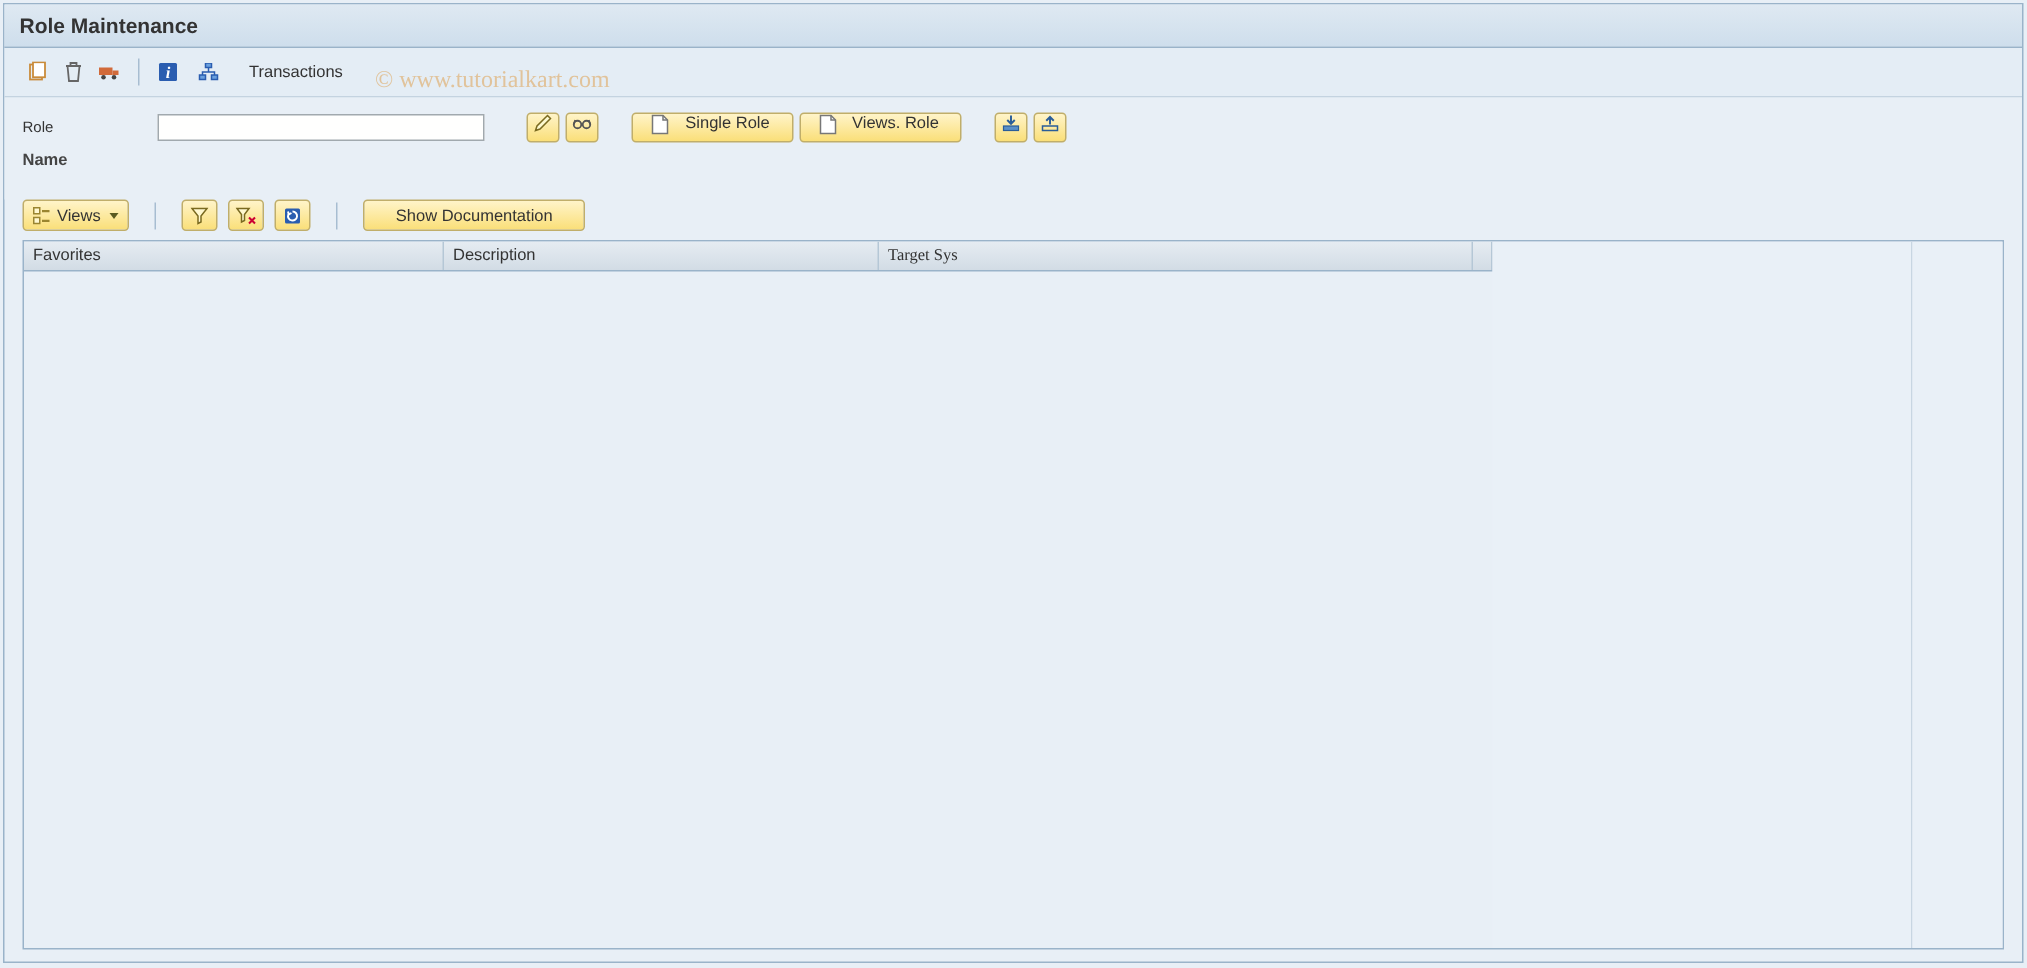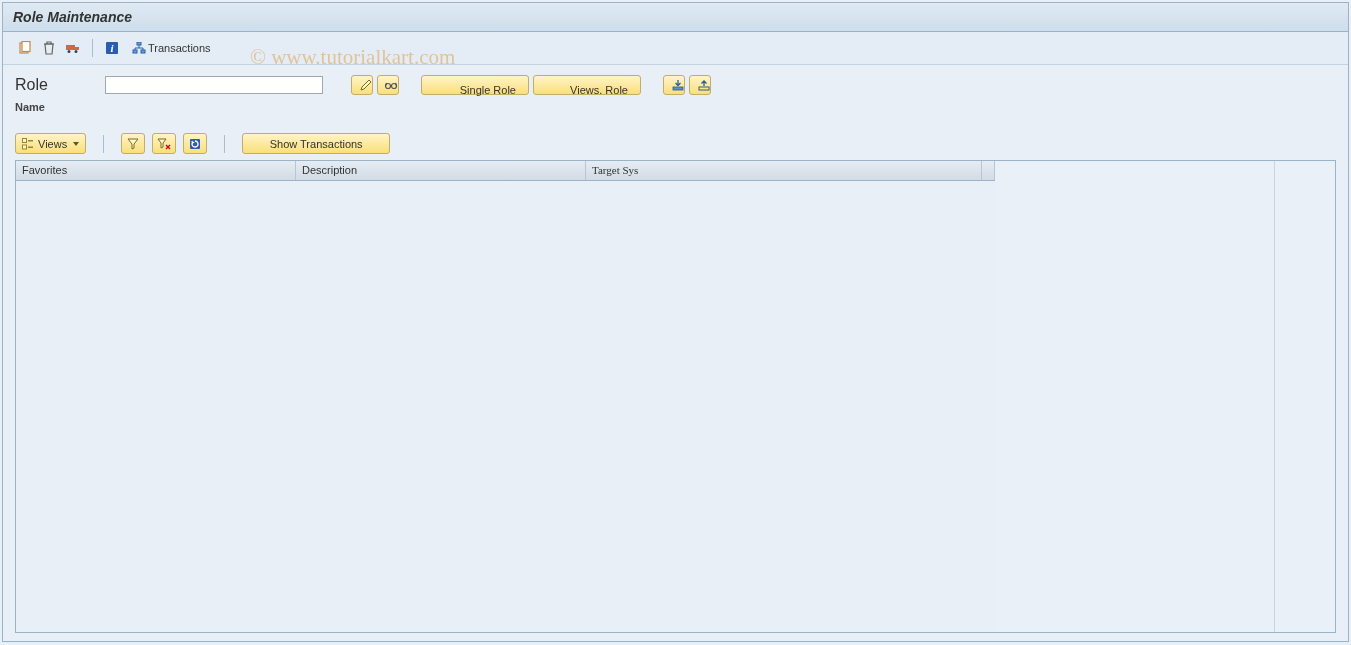--- a/index.html
+++ b/index.html
@@ -21,21 +21,20 @@
     background: #e8eff6;
     display: flex;
     flex-direction: column;
   }
   
   .title-bar {
     background: linear-gradient(#dfe9f2, #cedeec);
     border-bottom: 1px solid #9ab3c9;
     padding: 6px 10px;
     font-weight: bold;
-    font-style: italic;
     font-size: 14px;
     color: #333;
   }
   
   .main-toolbar {
     background: #e4edf5;
     border-bottom: 1px solid #c4d3e0;
     padding: 6px 12px;
     display: flex;
     align-items: center;
@@ -52,63 +51,62 @@
     height: 20px;
     display: flex;
     align-items: center;
     justify-content: center;
     cursor: pointer;
     border-radius: 2px;
   }
   .tb-text-btn {
     display: flex;
     align-items: center;
-    gap: 2px;
+    gap: 20px;
     padding: 2px 6px;
     cursor: pointer;
     font-size: 11px;
     color: #333;
   }
   
   .content {
     padding: 10px 12px 6px 12px;
     background: #e8eff6;
   }
   .form-row {
     display: flex;
     align-items: center;
     gap: 8px;
     margin-bottom: 6px;
   }
   .form-label {
     width: 82px;
-    font-size: 16px;
+    font-size: 10px;
     color: #333;
     flex-shrink: 0;
   }
   .role-input {
     width: 218px;
     height: 18px;
     border: 1px solid #a1a9ae;
     background: #fffffe;
     font-size: 11px;
     padding: 1px 3px;
   }
   .btn-yellow {
     background: linear-gradient(#fff4c9, #fadf79);
     border: 1px solid #c0ae6a;
     border-radius: 3px;
     height: 20px;
     display: inline-flex;
-    align-items: flex-end;
+    align-items: flex-start;
     justify-content: center;
     cursor: pointer;
     font-size: 11px;
     color: #333;
-    flex-direction: column;
   }
   .btn-yellow.icon-only { width: 22px; }
   .btn-yellow.with-text {
     padding: 0 12px;
     min-width: 108px;
     gap: 8px;
     justify-content: flex-start;
   }
   .btn-yellow.with-text .lbl { flex: 1; text-align: center; }
   .btn-group-gap { width: 6px; }
@@ -224,21 +222,21 @@
     transform: translateY(-50%);
     color: #9cb1c3;
     font-size: 10px;
     letter-spacing: 1px;
     writing-mode: vertical-rl;
   }
   .watermark {
     position: absolute;
     top: 45px;
     left: 250px;
-    font-size: 21px;
+    font-size: 16px;
     color: rgba(222,160,80,0.55);
     font-family: Georgia, serif;
     pointer-events: none;
     white-space: nowrap;
   }
   svg { display: block; }
 </style>
 </head>
 <body>
 
@@ -364,21 +362,21 @@
     </div>
     <div class="small-yellow" style="margin-left:-5px">
       <svg width="12" height="12" viewBox="0 0 12 12">
           <rect x="1" y="1" width="10" height="10" rx="1" fill="#2a5db0"></rect>
           <path d="M6 3a3 3 0 1 1-2.8 2" fill="none" stroke="#fff" stroke-width="1.3"></path>
           <path d="M3 3l0.5 2L5.3 4" fill="none" stroke="#fff" stroke-width="1.3"></path>
         </svg>
     </div>
     <div class="toolbar-sep"></div>
     <div class="show-doc-btn">
-      <span>Show Transactions</span>
+      <span>Show Documentation</span>
     </div>
   </div>
 
   <div class="grid-wrap">
     <div class="grid-header">
       <div class="col col-fav">Favorites</div>
       <div class="col col-desc">Description</div>
       <div class="col col-target">Target Sys</div>
       <div class="col col-rest"></div>
     </div>

